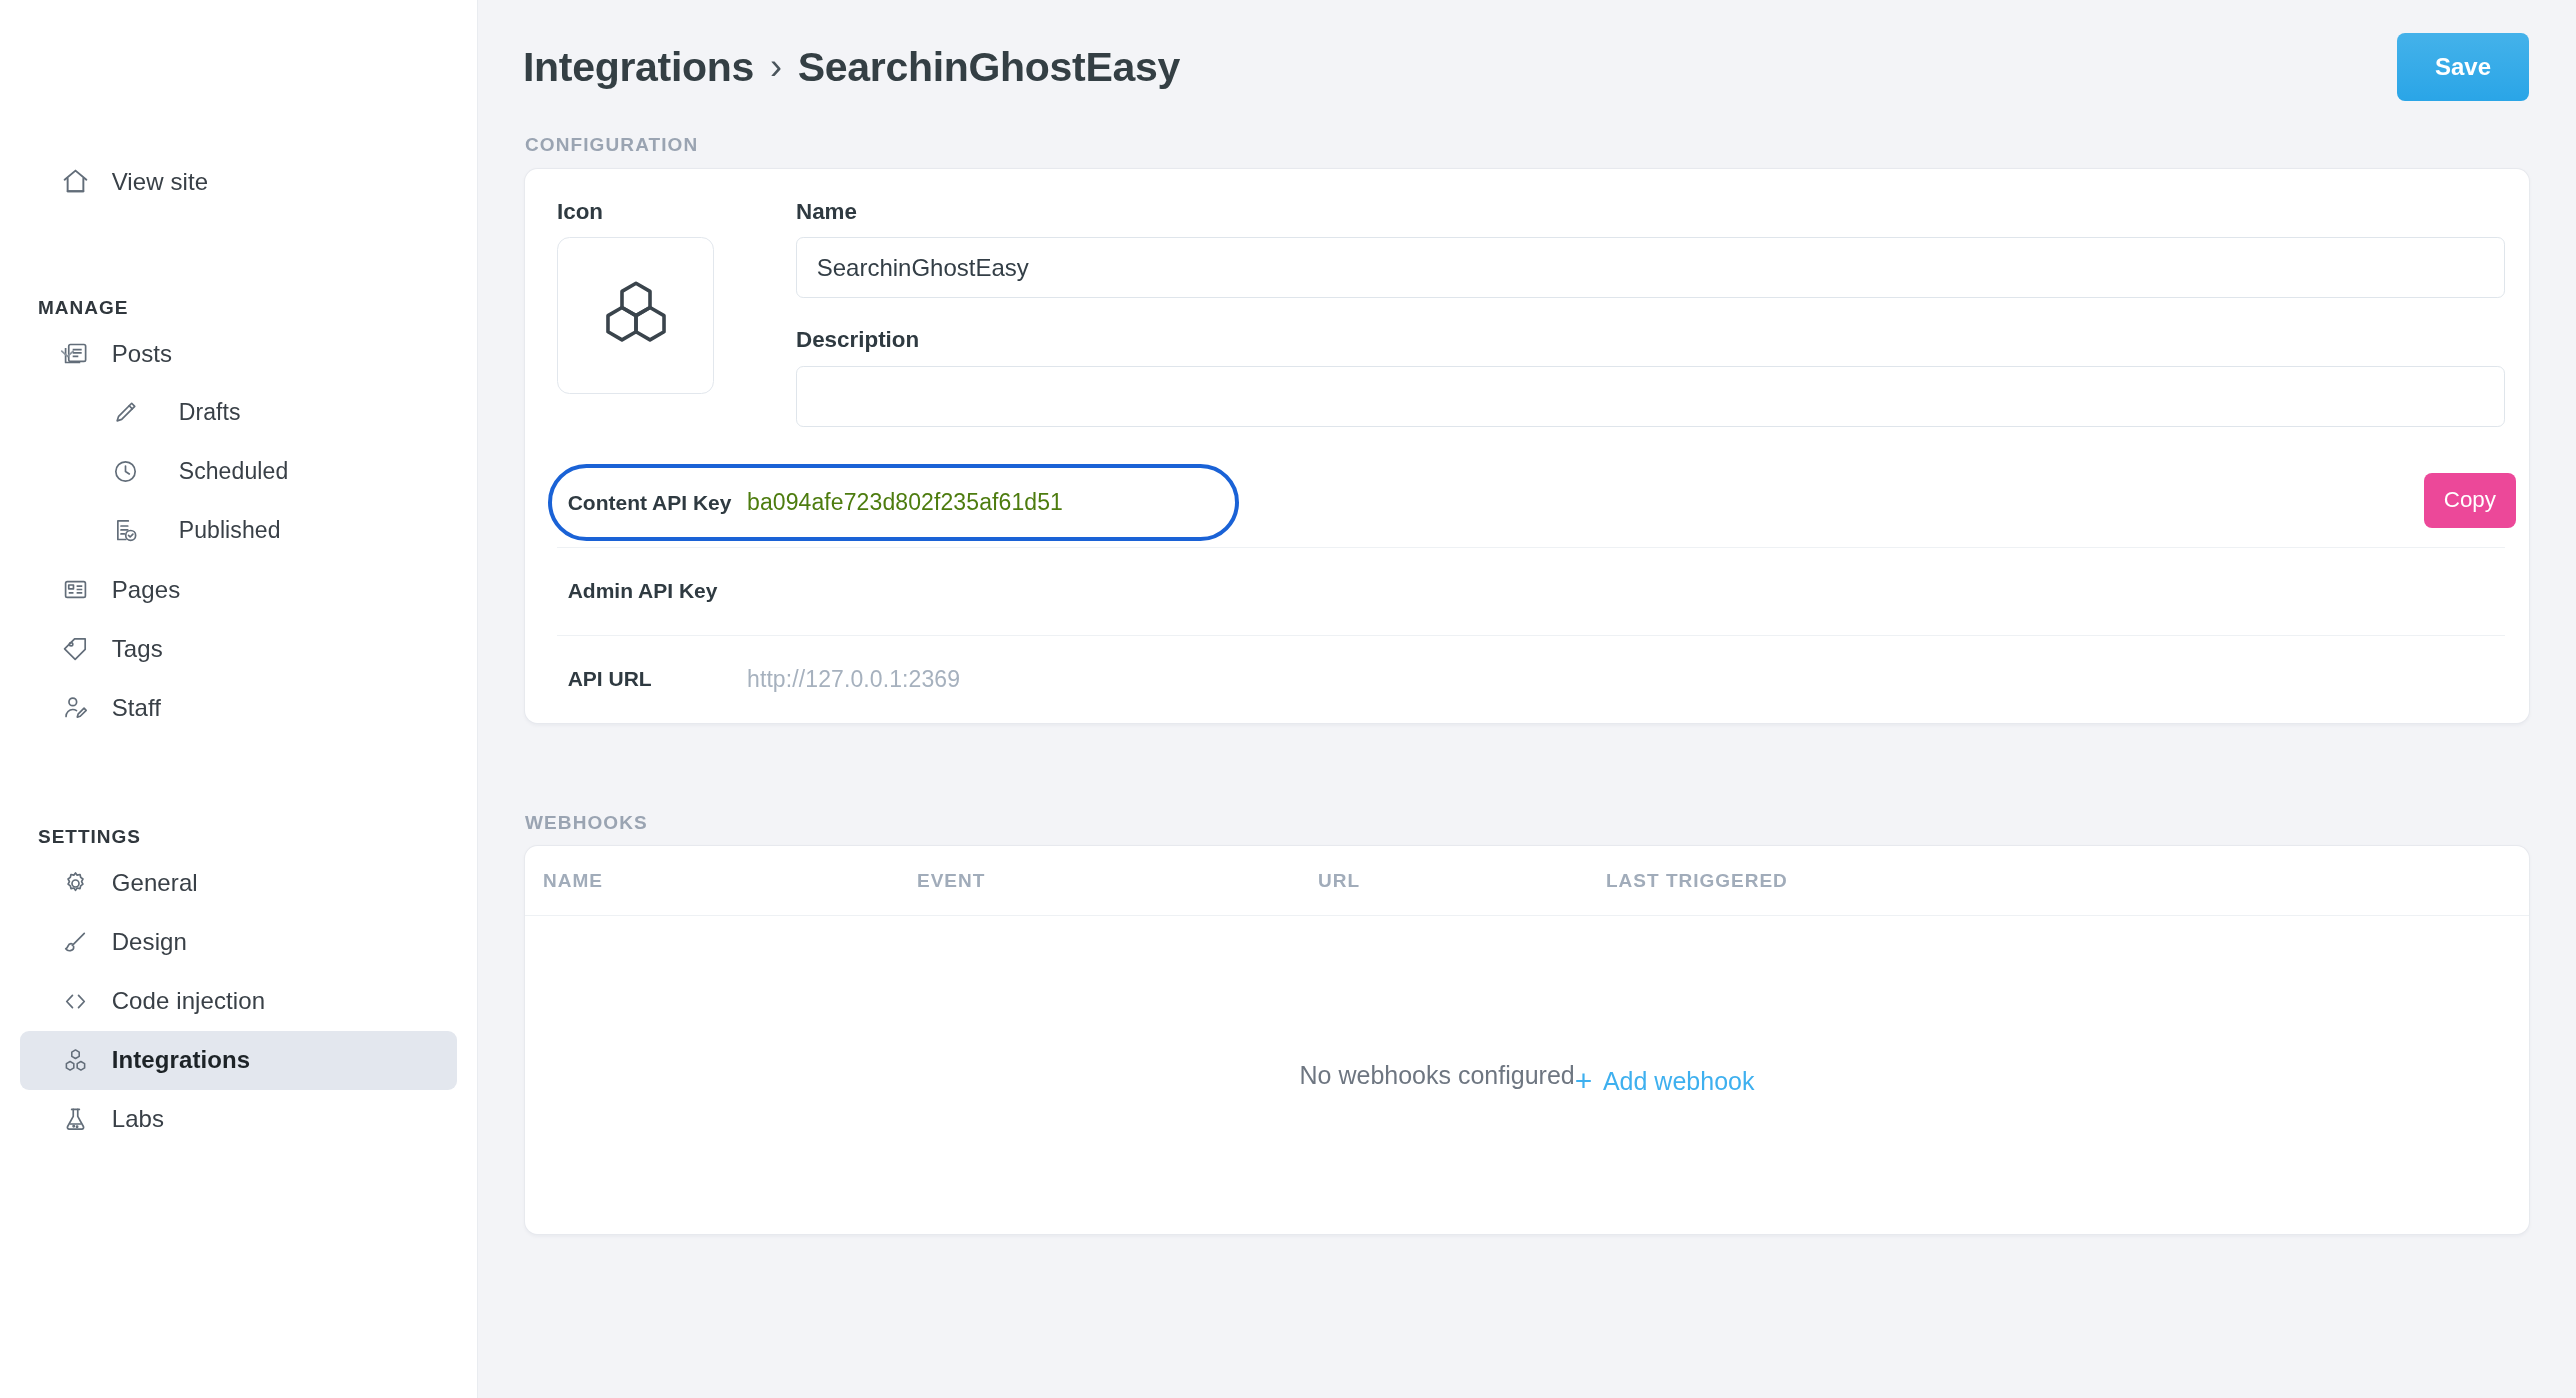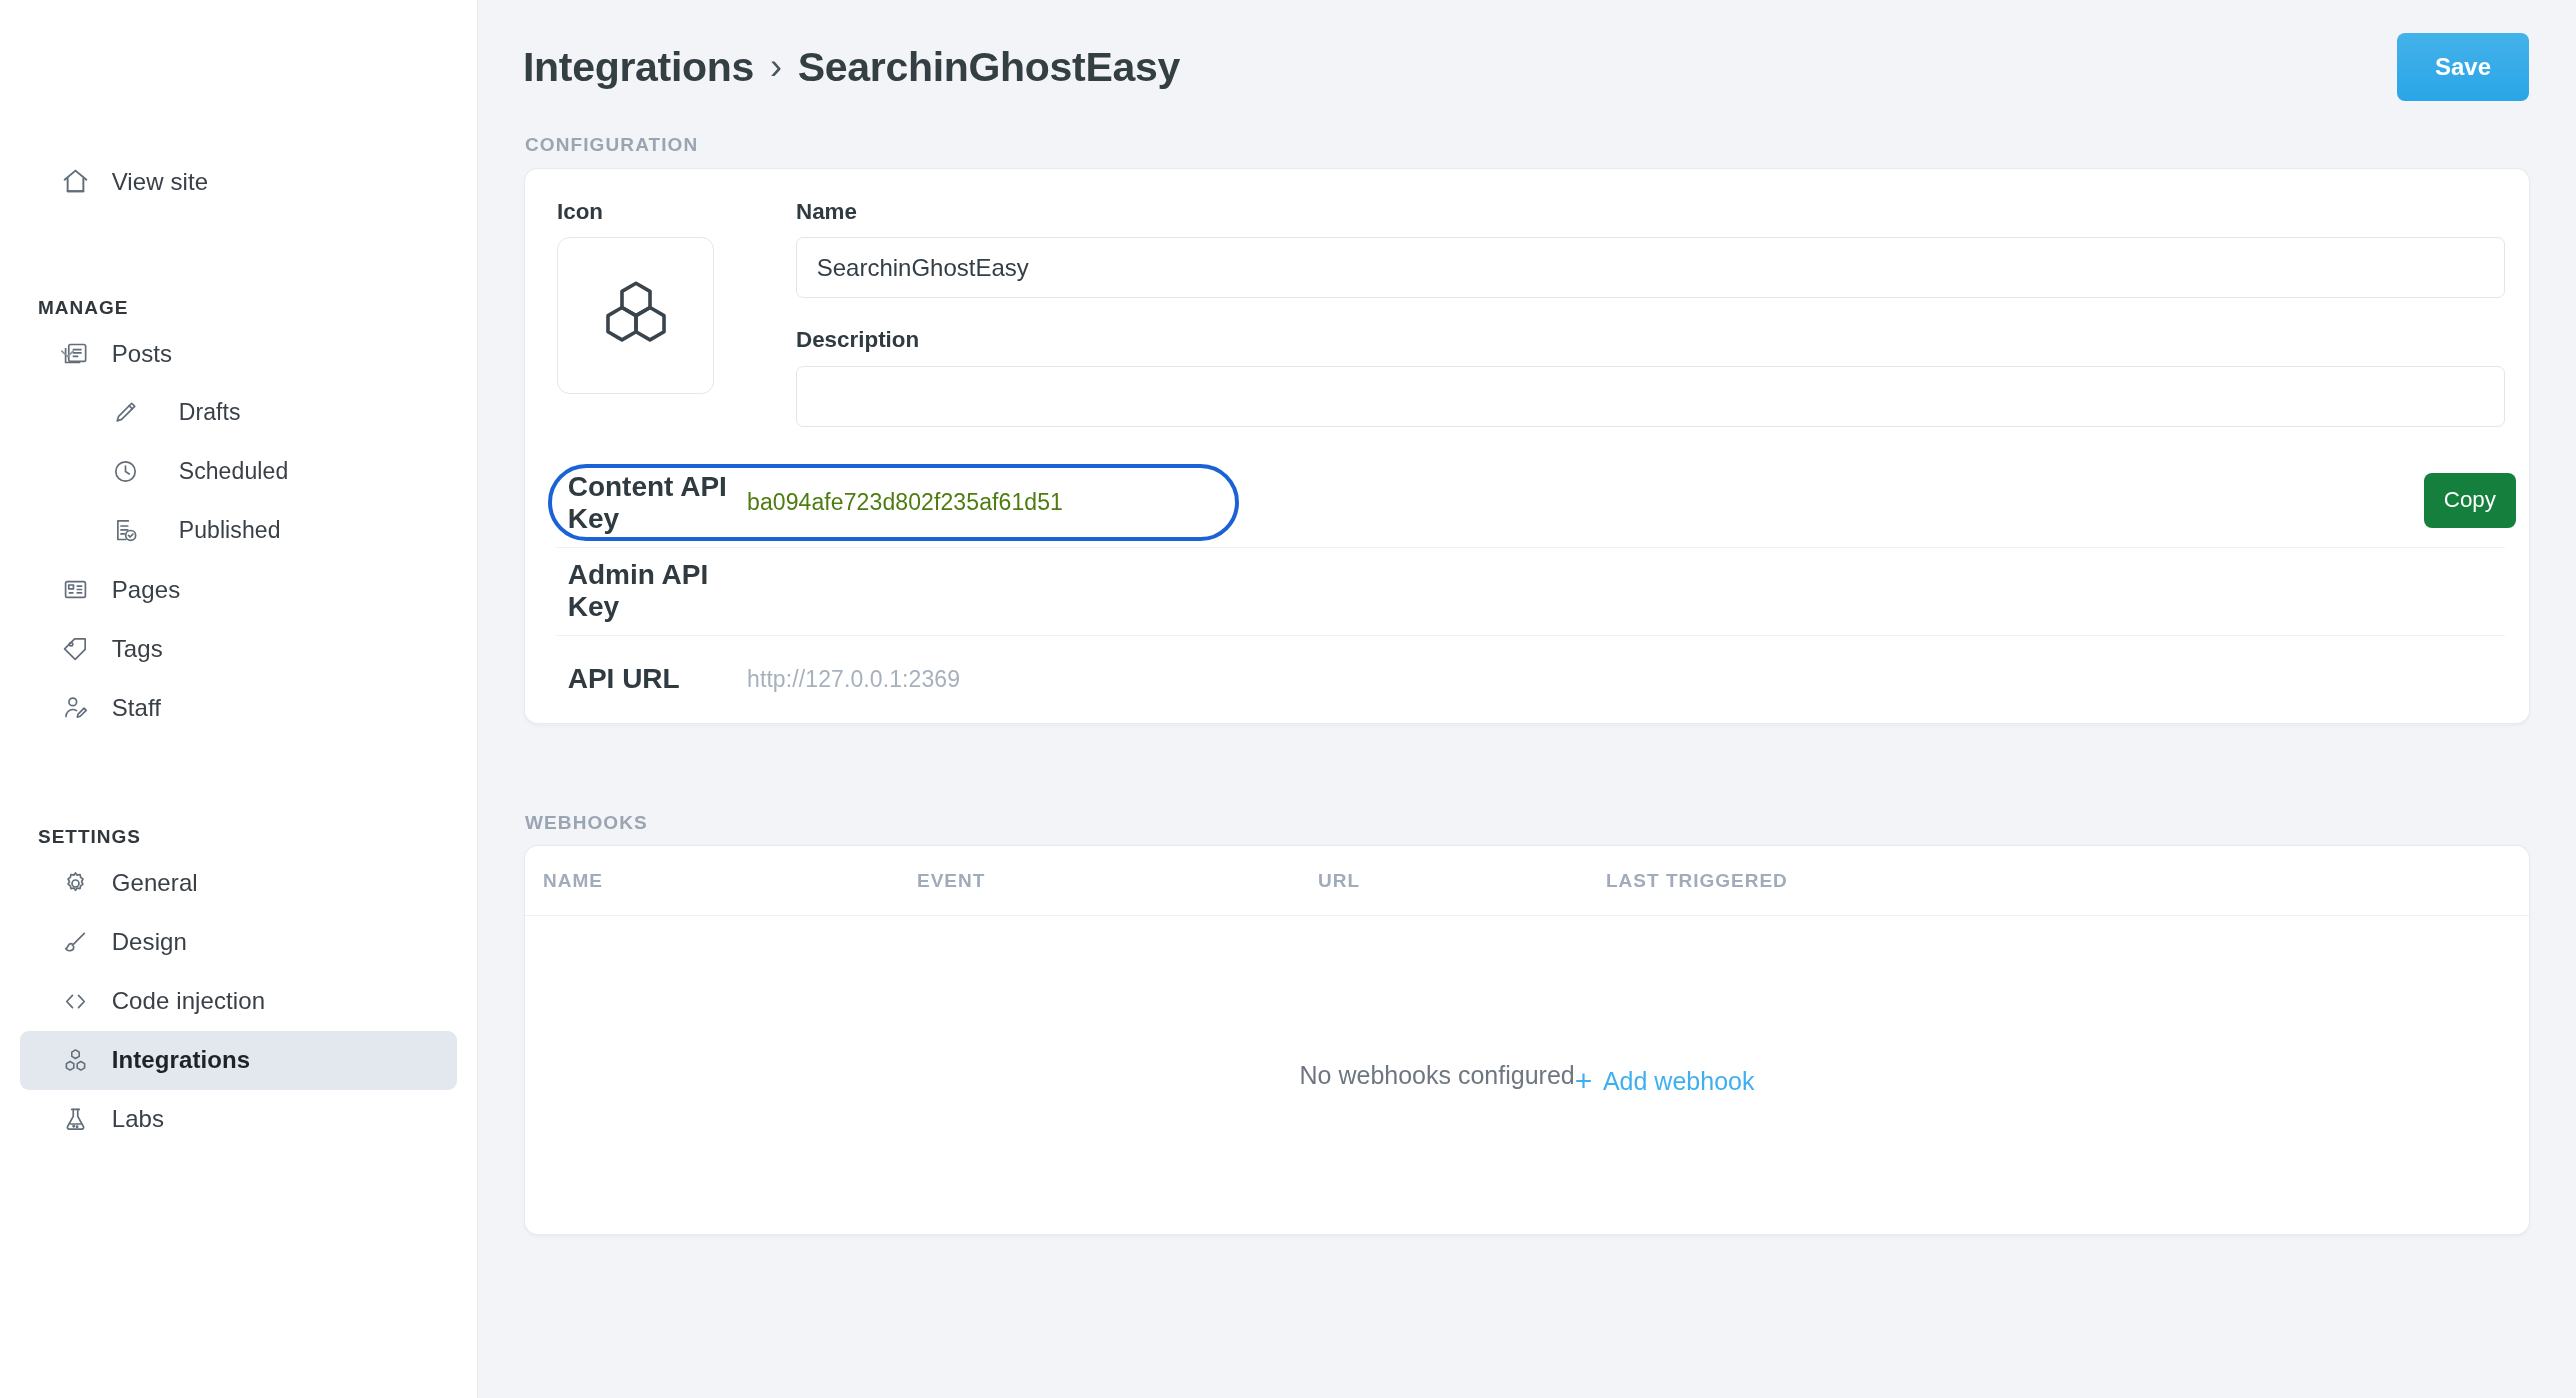--- a/index.html
+++ b/index.html
@@ -145,40 +145,40 @@
   .key-rows { margin-top: 32px; }
   .key-row {
     display: flex; align-items: center;
     height: 88px;
     border-top: 1.8px solid #eef1f4;
     position: relative;
   }
   .key-row:first-child { border-top: none; }
   .key-label {
     width: 190px; flex: 0 0 190px;
-    font-size: 28px; font-weight: bold; color: #2f3a41;
+    font-size: 21px; font-weight: bold; color: #2f3a41;
     padding-left: 10.7px;
   }
   .key-val {
     font-size: 23px; color: #4d7c0f;
     letter-spacing: 0.1px;
     white-space: nowrap; overflow: hidden;
   }
   .key-val.url { color: #a6b1be; }
   .focus-ring {
     position: absolute;
     left: -9px; top: 5.4px;
     width: 691px; height: 77px;
     border: 4.5px solid #1a62d6;
     border-radius: 39px;
     pointer-events: none;
   }
   #copy-btn {
     position: absolute; right: -10.7px; top: 14.3px;
-    background: #15803d;
+    background: #ec4899;
     color: #fff;
     border: none; border-radius: 8px;
     font-size: 22.4px;
     height: 55px; padding: 0 19.7px;
     cursor: pointer;
     font-family: "Liberation Sans", sans-serif;
   }
 
   
   #webhooks-wrap { margin-top: 89px; }

